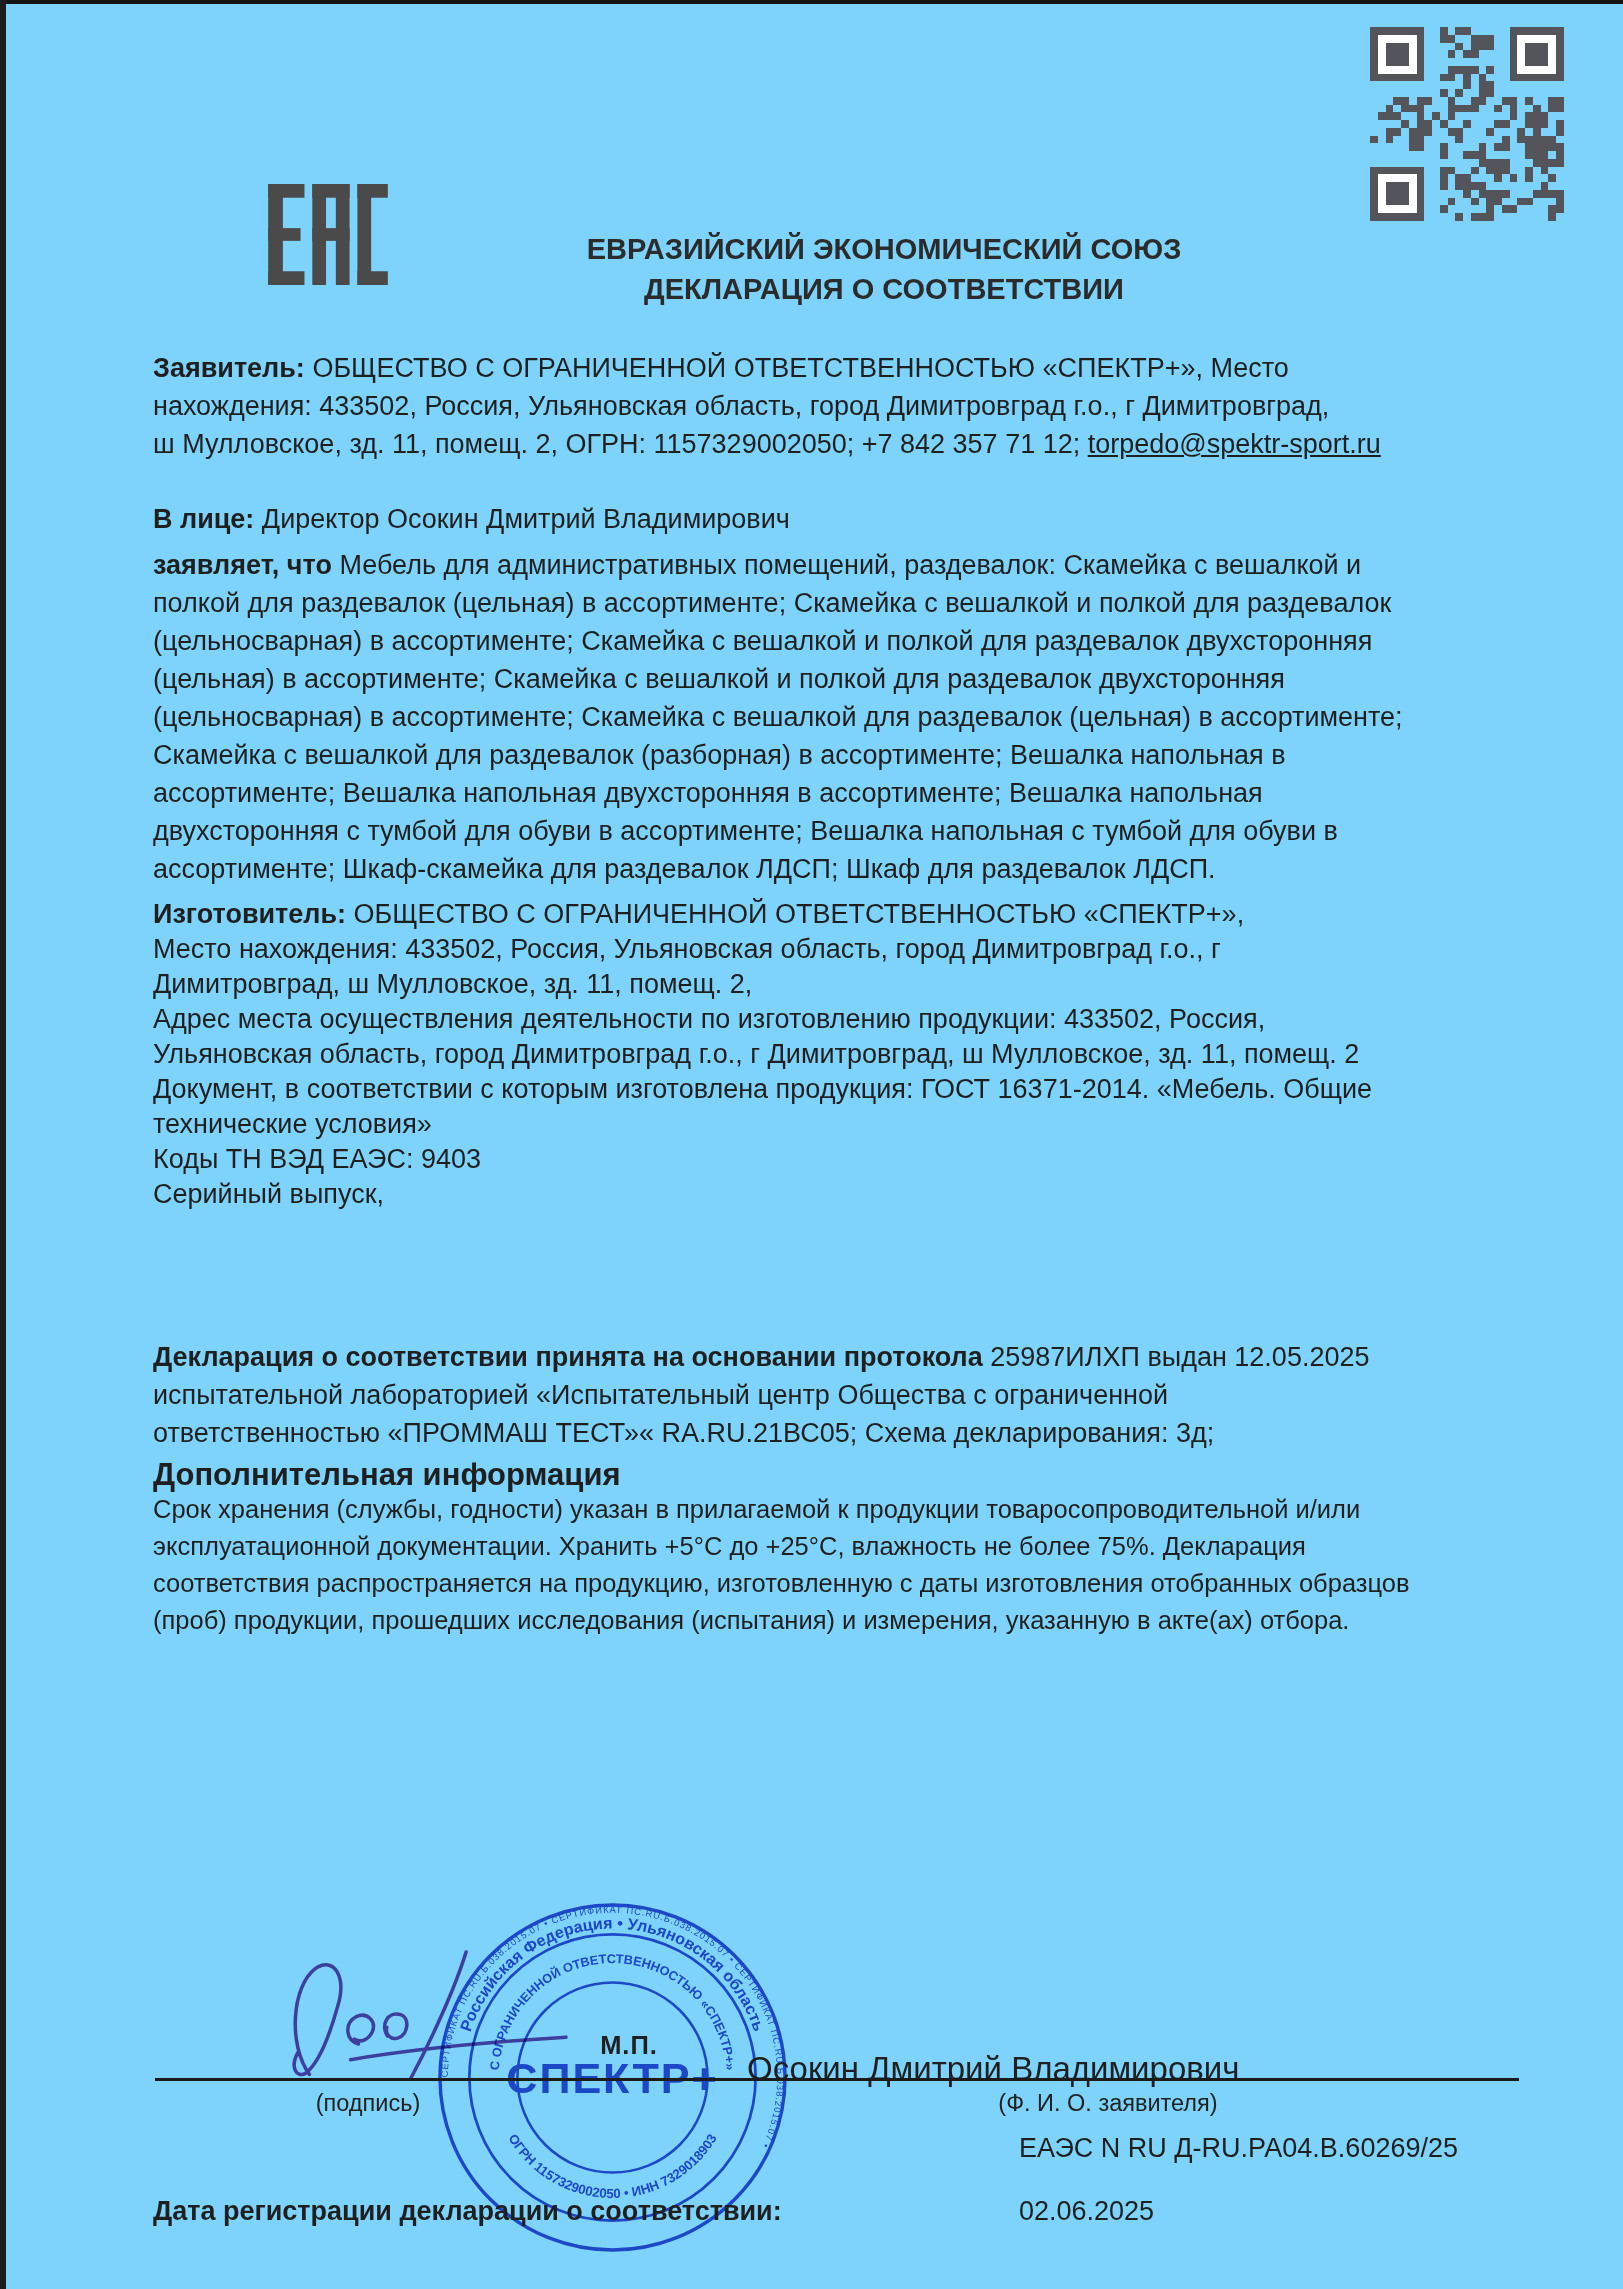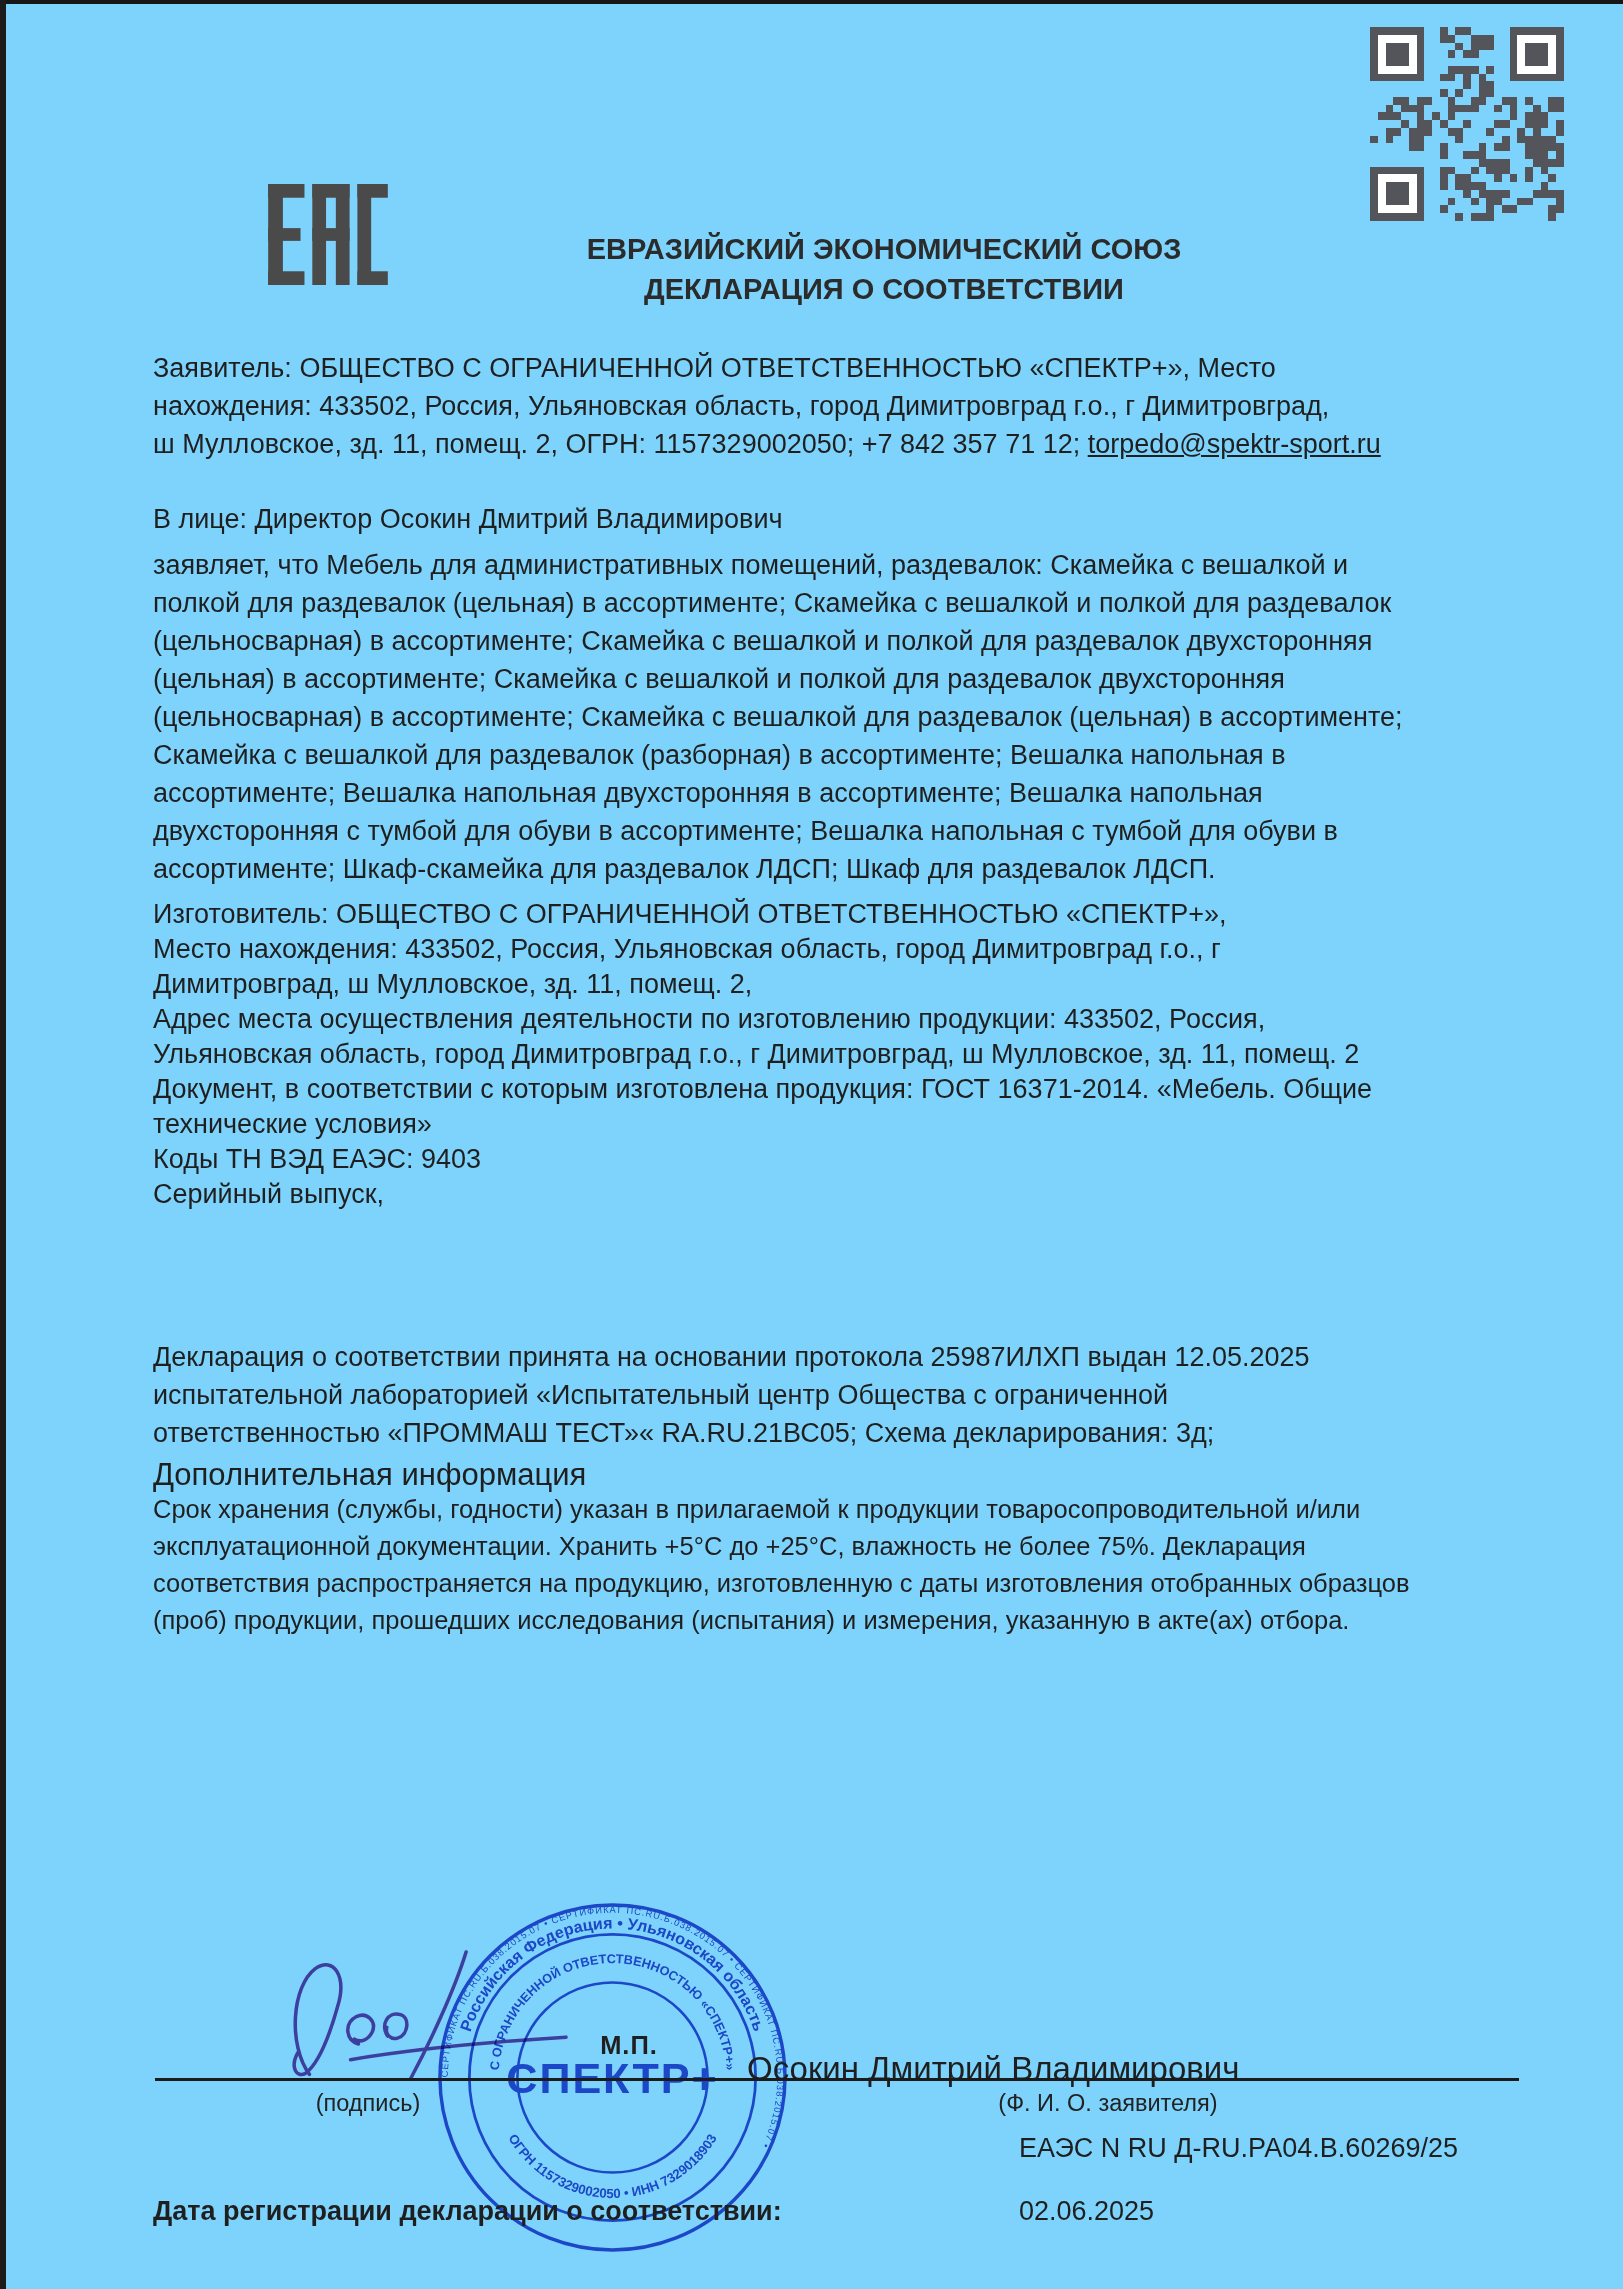--- a/index.html
+++ b/index.html
@@ -8,21 +8,21 @@
     background:#7dd3fc;overflow:hidden;
     font-family:"Liberation Sans","DejaVu Sans",sans-serif;
     color:#1f1f1f;
   }
   
   .edge-top{position:absolute;left:0;top:0;width:100%;height:3.9px;background:#161616;}
   .edge-left{position:absolute;left:0;top:0;width:5.9px;height:100%;background:#1c1c1c;}
 
   .abs{position:absolute;}
   .body-text{font-size:27px;line-height:38px;white-space:pre-line;width:1392px;left:153px;}
-  .b{font-weight:normal;}
+  .b{font-weight:bold;}
   .title{left:884px;transform:translateX(-50%);white-space:nowrap;font-weight:bold;font-size:29px;color:#2b2b2b;}
   .email{text-decoration:underline;color:#1f1f1f;}
   .caption{font-size:23.5px;color:#222;}
   .sig-line{height:2.9px;background:#1b1b1b;}
   .stamp-wrap{mix-blend-mode:multiply;opacity:.92;}
   .mp{font-weight:bold;font-size:25.5px;letter-spacing:1px;}
   .reg-label{font-weight:bold;font-size:27px;white-space:nowrap;}
   .reg-value{font-size:27px;white-space:nowrap;}
 </style>
 </head>

